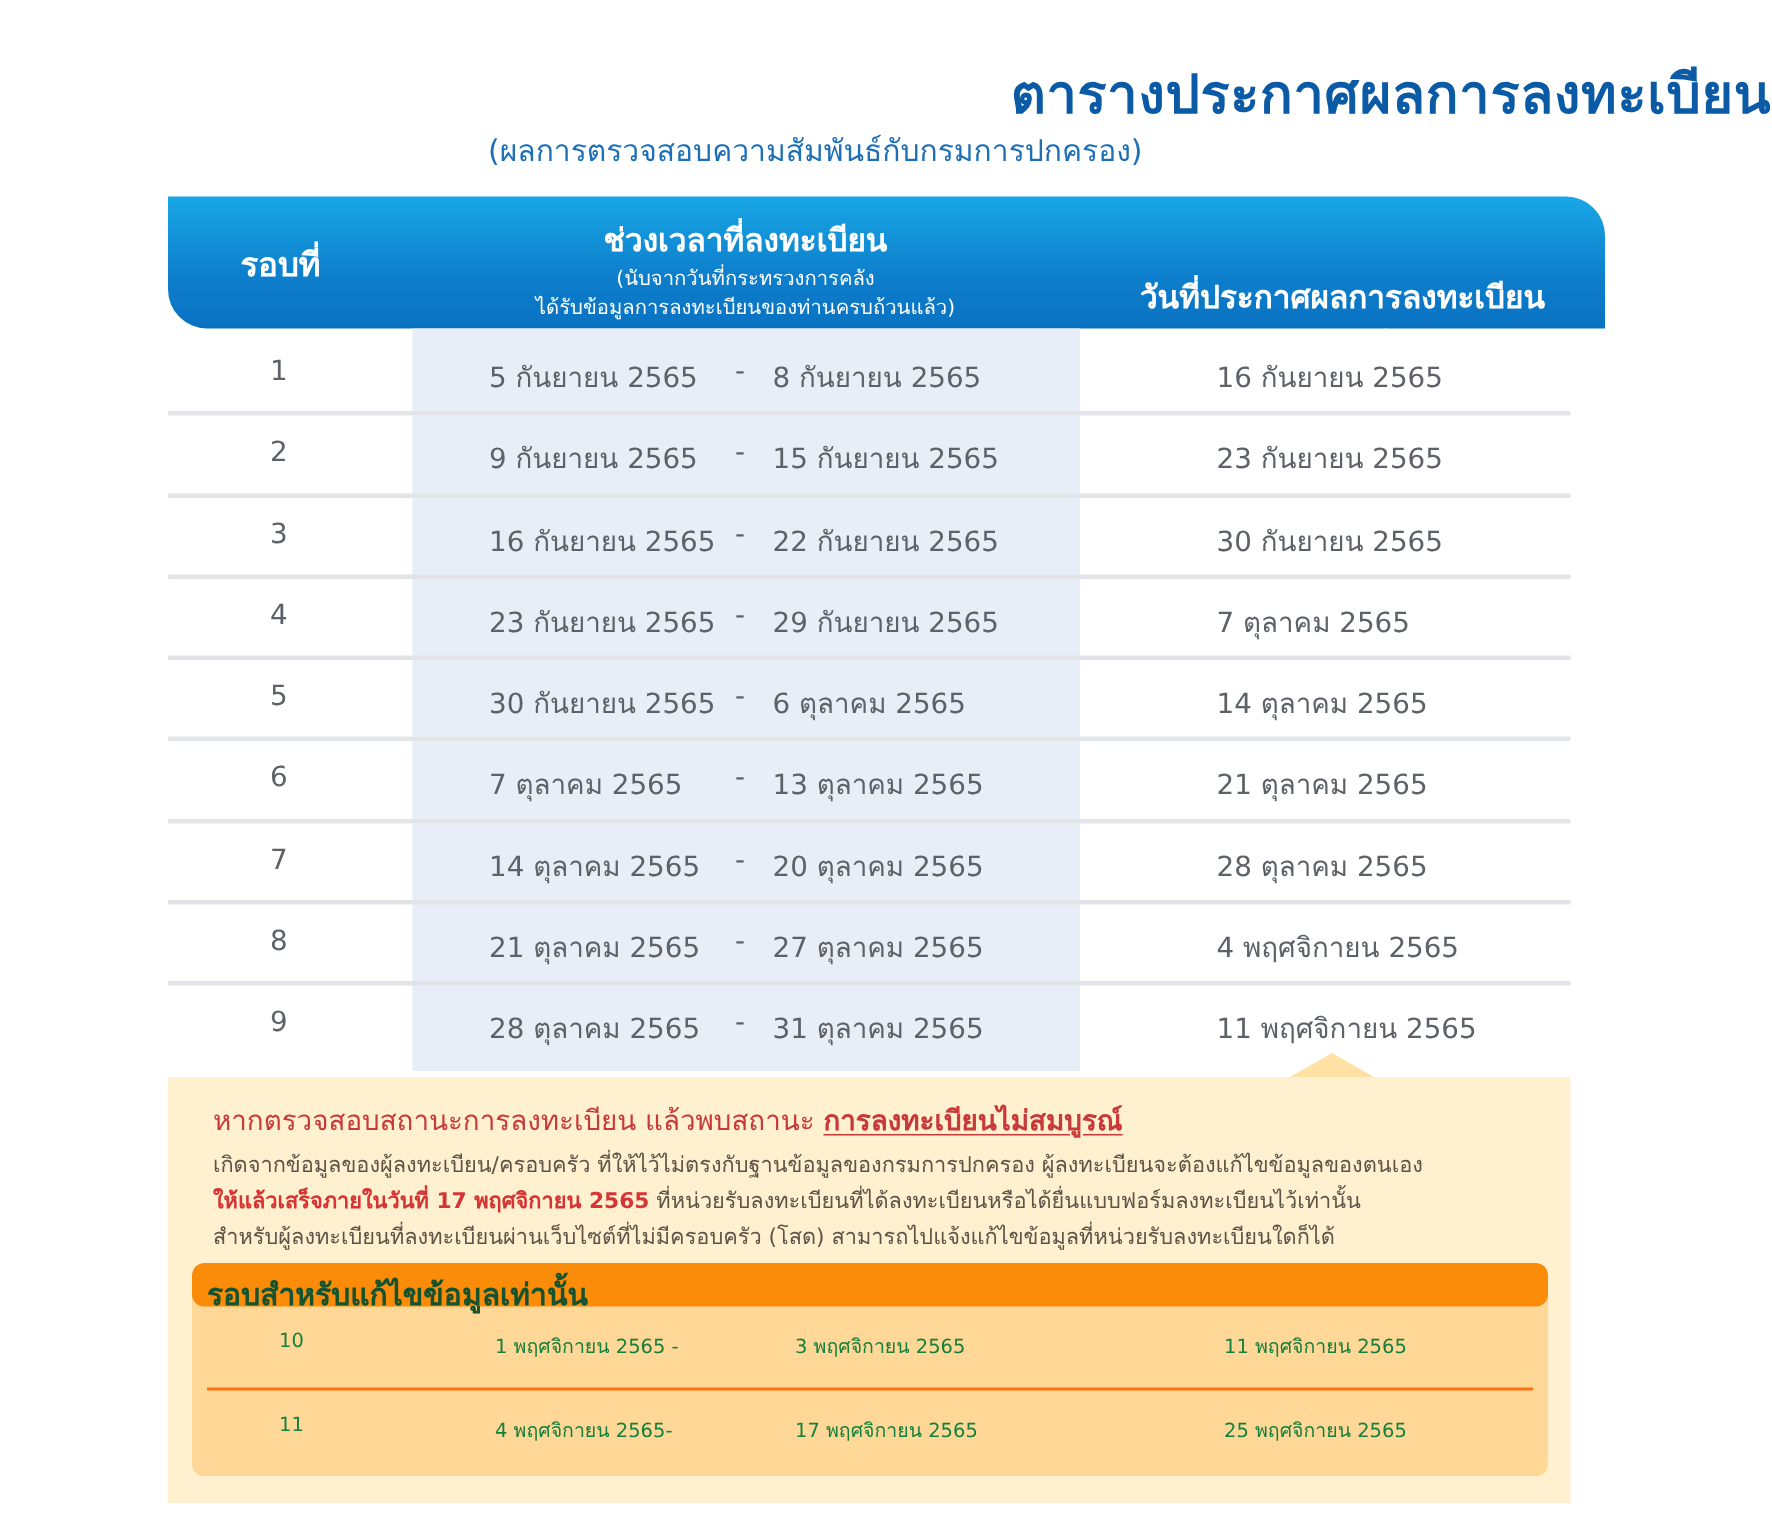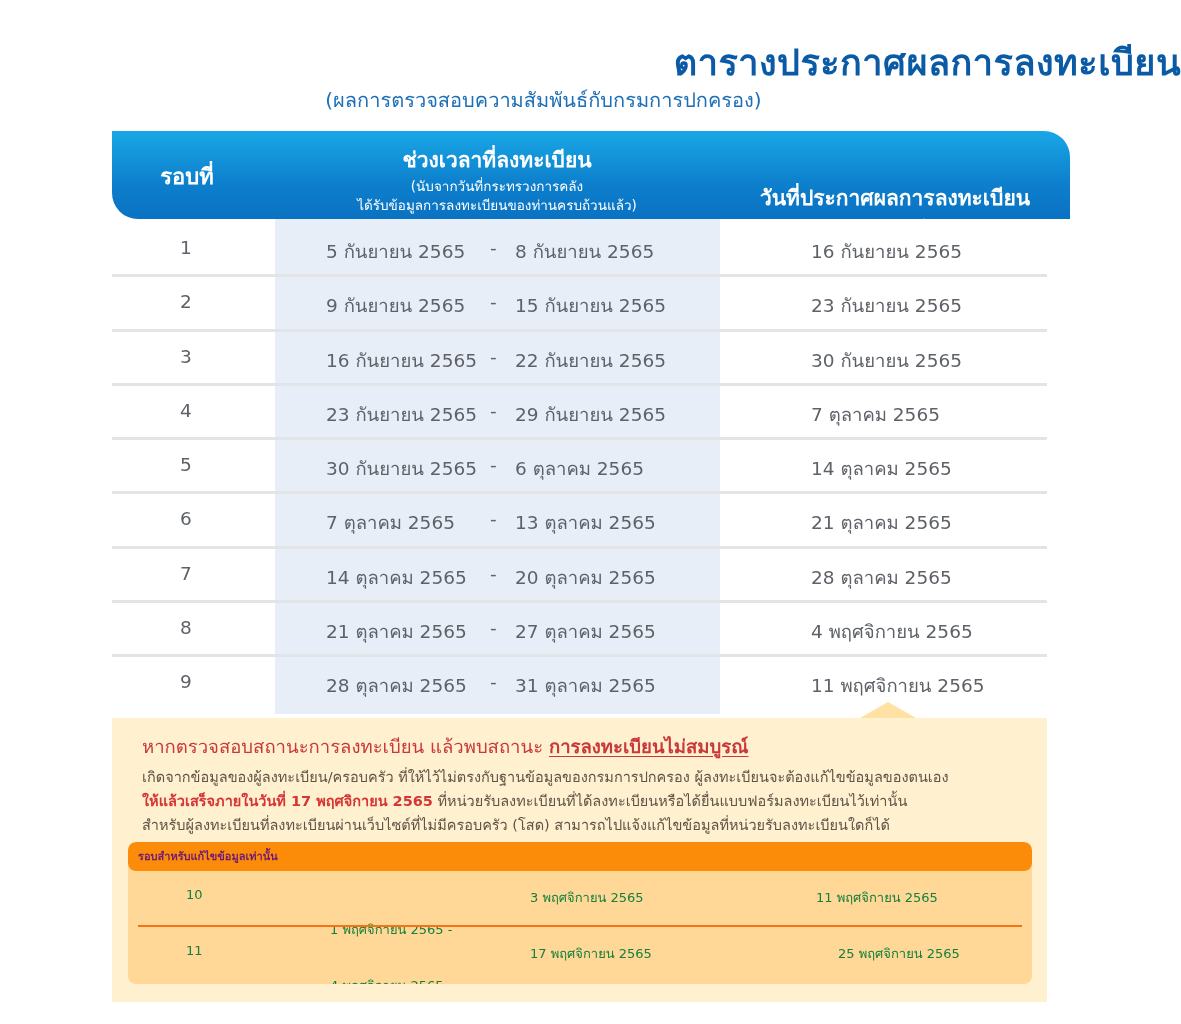--- a/index.html
+++ b/index.html
@@ -37,32 +37,32 @@
 
   .notice { position: absolute; left: 112px; top: 718px; width: 935px; height: 284px; background: #fff0cf; }
   .notice-arrow { position: absolute; left: 860px; top: 702px; width: 0; height: 0;
     border-left: 28px solid transparent; border-right: 28px solid transparent; border-bottom: 16px solid #ffe2a3; }
   .notice-title { position: absolute; left: 30px; top: 14px; font-size: 18.5px; color: #c8393a; white-space: nowrap; }
   .notice-title u { font-weight: bold; text-decoration: underline; text-underline-offset: 3px; }
   .notice-body { position: absolute; left: 30px; top: 47px; font-size: 14.5px; line-height: 24px; color: #5e5448; white-space: nowrap; }
   .notice-body .hl { color: #d63535; font-weight: bold; }
 
   .fix-box { position: absolute; left: 128px; top: 842px; width: 904px; height: 142px; background: #ffd796; border-radius: 8px; overflow: hidden; }
-  .fix-header { height: 29px; background: #fb8c0a; border-radius: 8px; color: #701a75; font-size: 11px; font-weight: bold; padding: 5px 0 0 10px; }
+  .fix-header { height: 29px; background: #fb8c0a; border-radius: 8px; color: #14532d; font-size: 20px; font-weight: bold; padding: 5px 0 0 10px; }
   .fix-row { position: relative; height: 54px; font-size: 13px; color: #15803d; }
   .fix-row + .fix-row { border-top: 2px solid #f97316; margin: 0 10px; }
   .fix-row span { position: absolute; top: 16px; white-space: nowrap; }
   .f-round { left: 58px; }
-  .f-start { left: 202px; margin-top: 32px; }
+  .f-start { left: 202px; }
   .f-end { left: 402px; }
   .f-ann { left: 688px; }
   .fix-row + .fix-row .f-round { left: 48px; }
   .fix-row + .fix-row .f-start { left: 192px; }
   .fix-row + .fix-row .f-end { left: 392px; }
-  .fix-row + .fix-row .f-ann { left: 700px; }
+  .fix-row + .fix-row .f-ann { left: 678px; }
 </style>
 </head>
 <body>
 
 <div class="title">ตารางประกาศผลการลงทะเบียน</div>
 <div class="subtitle">(ผลการตรวจสอบความสัมพันธ์กับกรมการปกครอง)</div>
 
 <div class="table-header">
   <div class="th th-period">
     <div class="main">ช่วงเวลาที่ลงทะเบียน</div>

